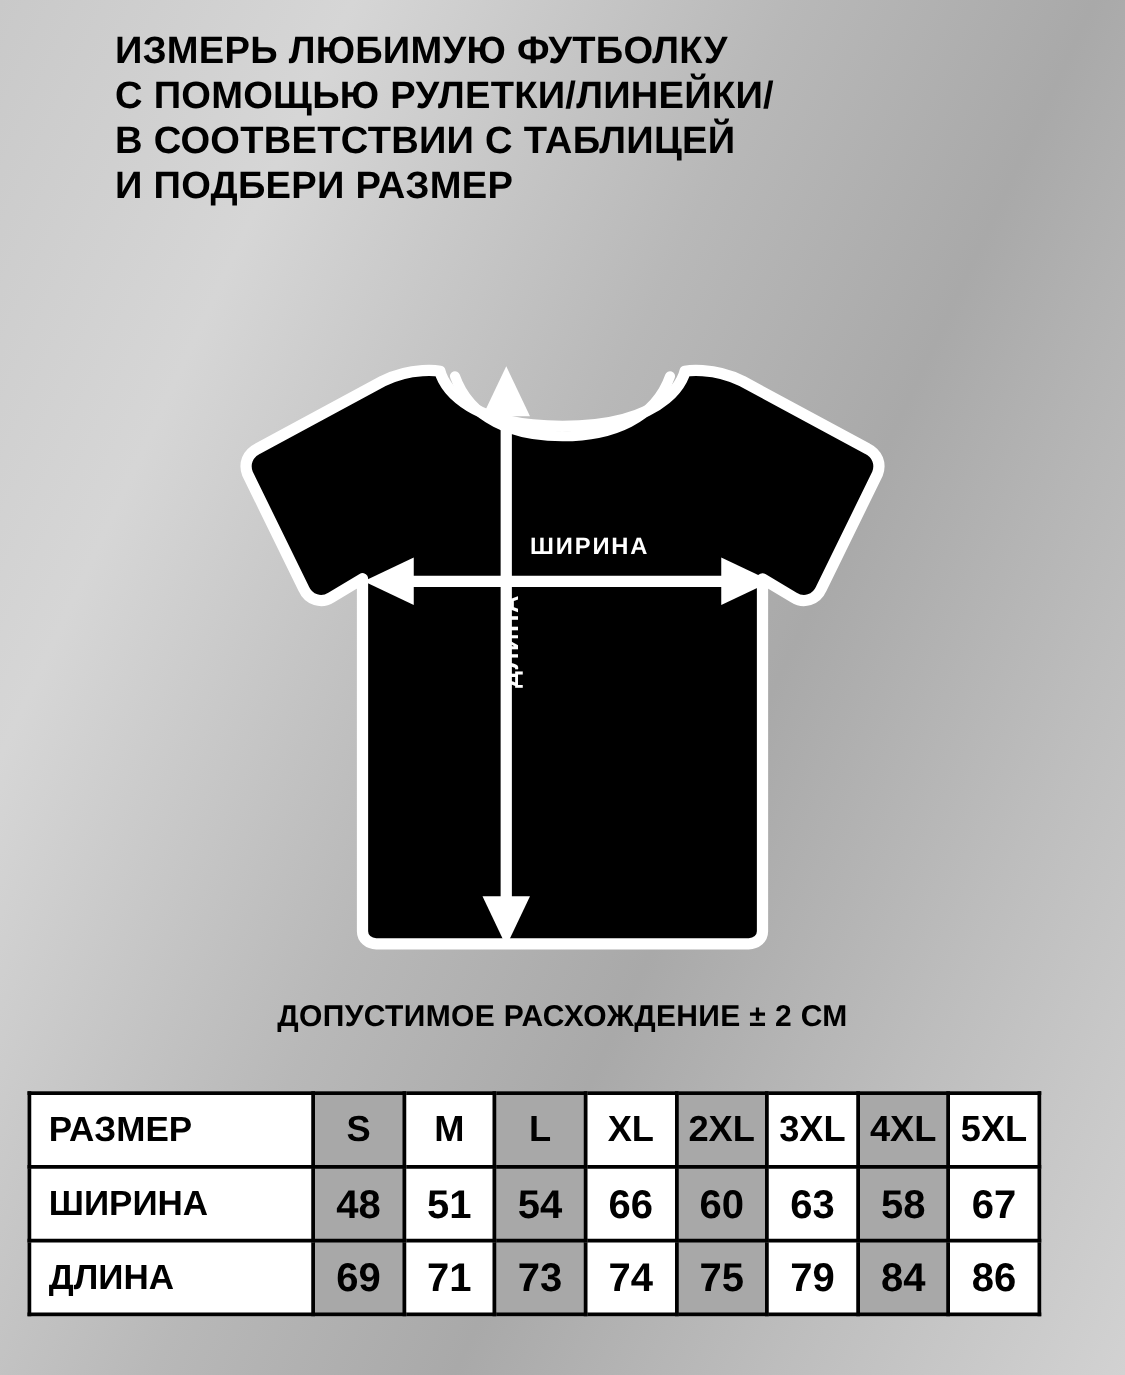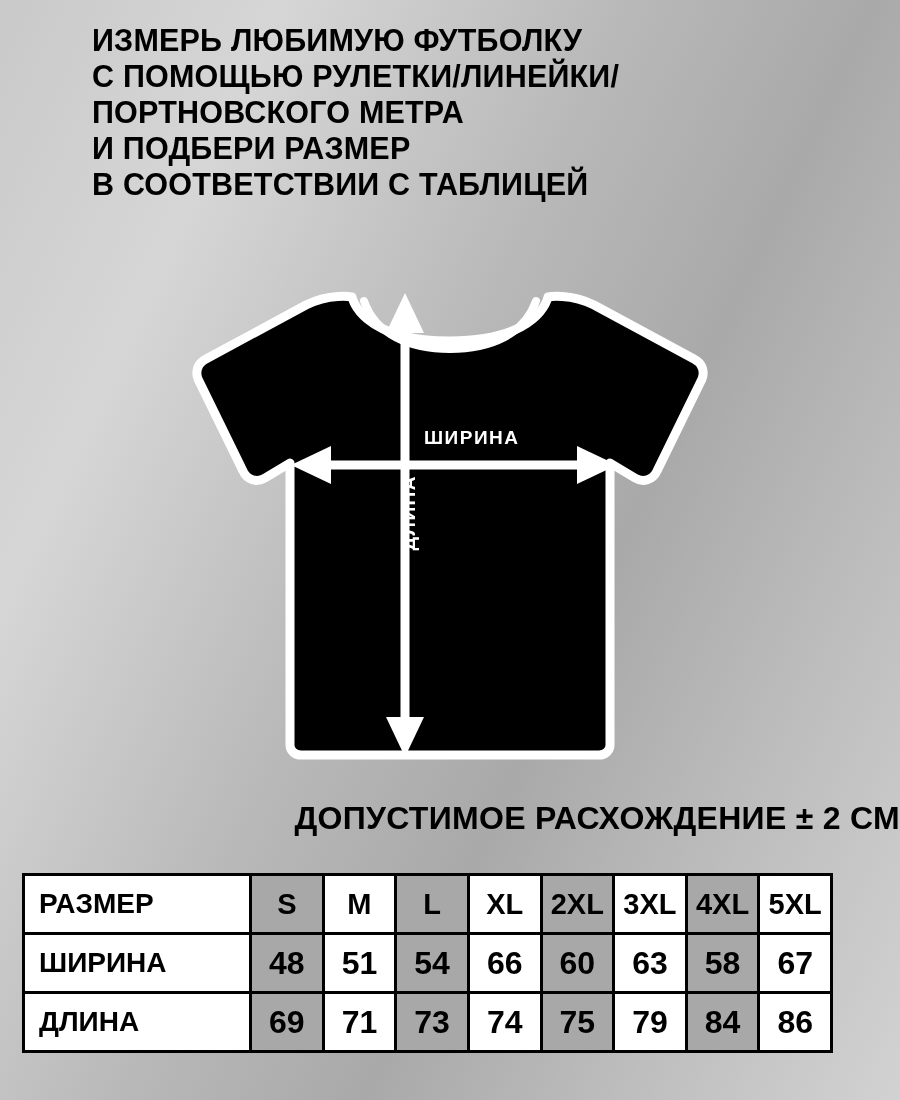--- a/index.html
+++ b/index.html
@@ -63,22 +63,22 @@
     transform-origin: center;
     letter-spacing: 1.5px;
   }
 
   
   #tolerance {
     position: absolute;
     left: 0;
     top: 800px;
     width: 900px;
-    text-align: right;
-    font-size: 32px;
+    text-align: center;
+    font-size: 24px;
     font-weight: bold;
     color: #000;
     letter-spacing: 0.3px;
   }
 
   
   #size-table {
     position: absolute;
     left: 22px;
     top: 873px;
@@ -116,23 +116,22 @@
   #size-table td.shade {
     background: #a8a8a8;
   }
 </style>
 </head>
 <body>
 
 <div id="heading">
   <div class="line">ИЗМЕРЬ ЛЮБИМУЮ ФУТБОЛКУ</div>
   <div class="line">С ПОМОЩЬЮ РУЛЕТКИ/ЛИНЕЙКИ/</div>
-  <div class="line">ПОРТНОВСКОГО МЕТРА</div>
+  <div class="line">В СООТВЕТСТВИИ С ТАБЛИЦЕЙ</div>
   <div class="line">И ПОДБЕРИ РАЗМЕР</div>
-  <div class="line">В СООТВЕТСТВИИ С ТАБЛИЦЕЙ</div>
 </div>
 
 <div id="shirt-area">
   <svg id="shirt-svg" width="900" height="500" viewBox="0 0 900 500">
 
     <path fill="#000000" stroke="#ffffff" stroke-width="9" stroke-linejoin="round" d="M 352 22
          C 352 22, 330 18, 306 30
          L 206 84
          C 198 88, 195 96, 198 104
          L 243 196

